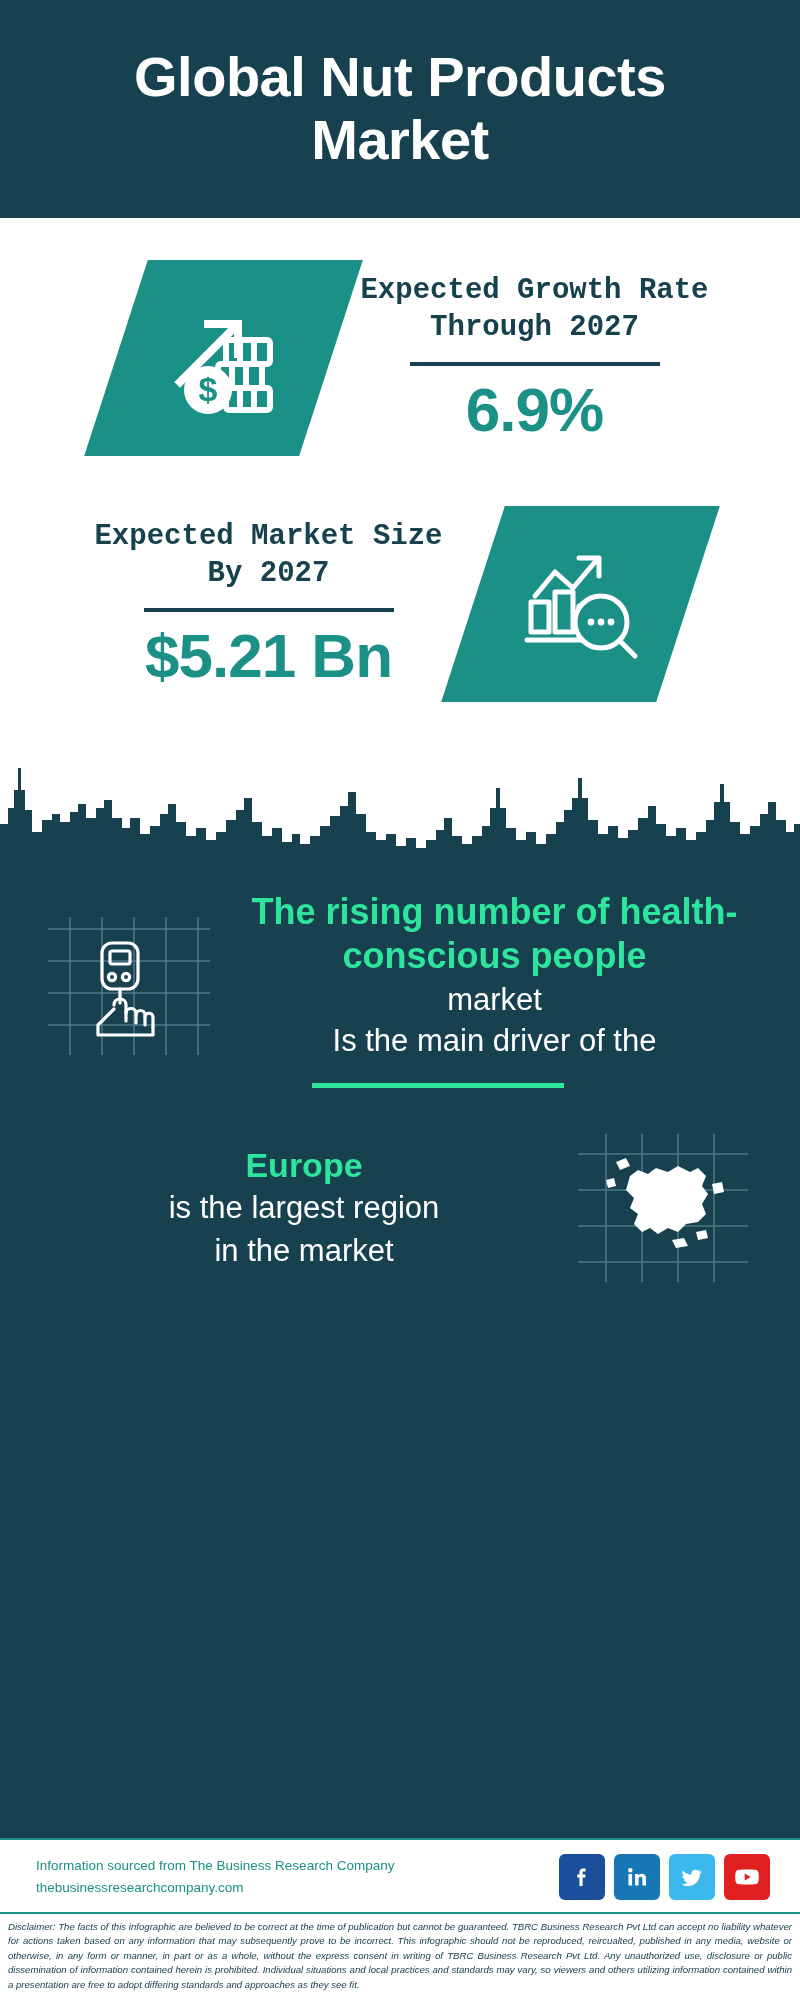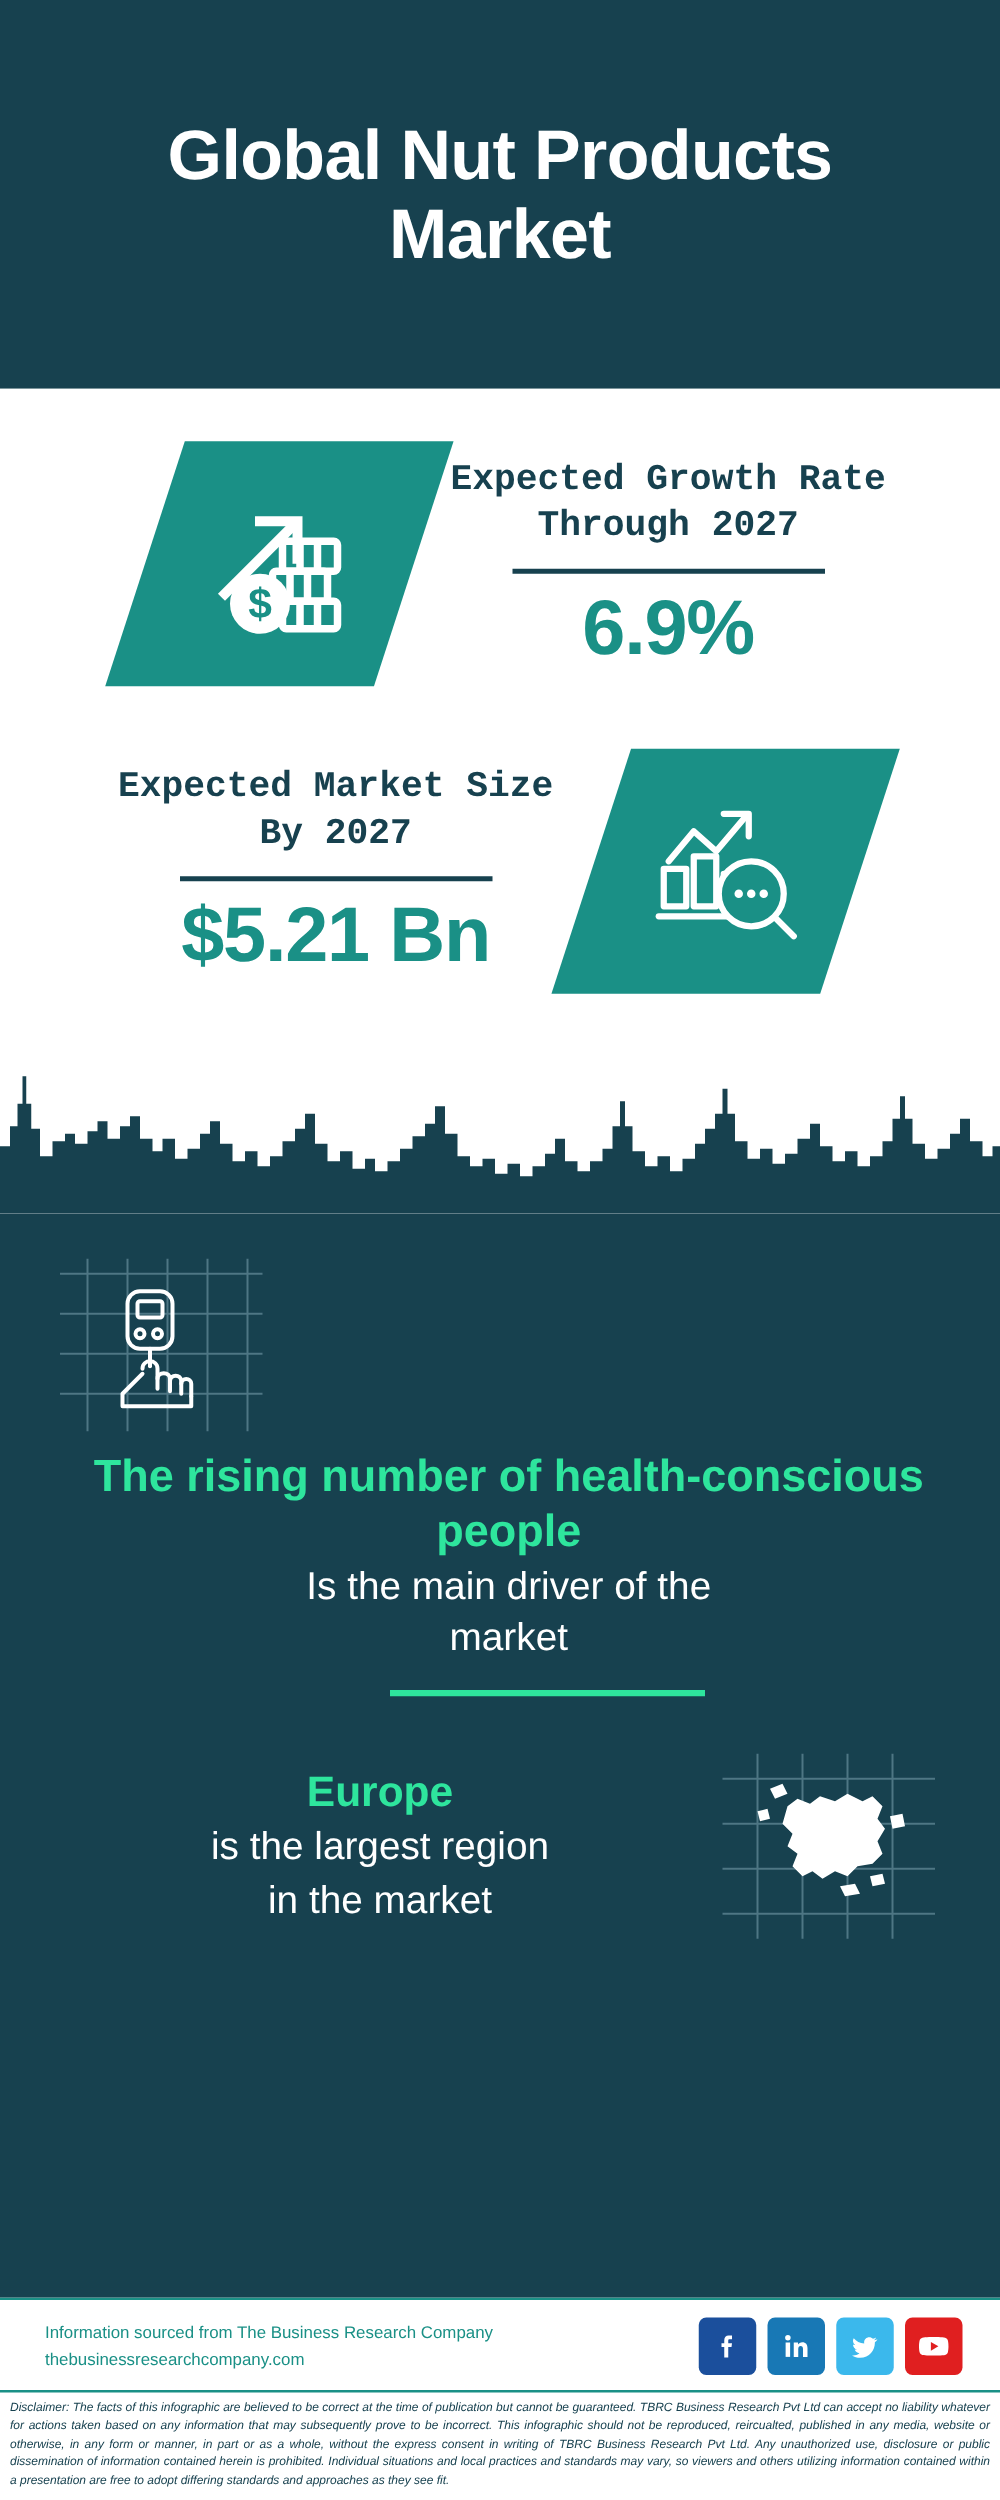--- a/index.html
+++ b/index.html
@@ -8,21 +8,21 @@
     background:#ffffff;
     font-family:"Liberation Sans", sans-serif;
     overflow:hidden;
     position:relative;
   }
   .page{width:800px;height:2000px;position:relative;display:flex;flex-direction:column;}
 
   
   .header{
     background:#17414F;
-    height:311px;
+    height:218px;
     display:flex;align-items:center;justify-content:center;
     flex:0 0 auto;
   }
   .header-title{
     color:#ffffff;
     font-size:56px;
     font-weight:bold;
     line-height:1.12;
     text-align:center;
     letter-spacing:-0.5px;
@@ -97,24 +97,23 @@
     display:block;
     width:800px;
     height:130px;
     margin-top:-130px;
     position:relative;
   }
   .dark-inner{position:relative;padding:0 0 0 0;margin-top:-4px;}
 
   .driver-block{
     display:flex;
-    align-items:flex-start;
+    align-items:center;
     justify-content:flex-start;
     padding:6px 30px 0 40px;
-    flex-direction:column;
   }
   .grid-icon{
     flex:0 0 auto;
     width:175px;height:150px;
     margin-top:26px;
   }
   .driver-text{
     flex:1 1 auto;
     text-align:center;
     padding-left:4px;
@@ -301,22 +300,22 @@
               <path d="M74 96 C74 88, 86 88, 86 96 L86 112"></path>
               <path d="M86 104 C86 98, 96 98, 96 104 L96 114"></path>
               <path d="M96 106 C96 100, 105 100, 105 106 L105 116"></path>
               <path d="M105 108 C105 103, 113 103, 113 108 L113 118"></path>
               <path d="M74 100 L58 116 L58 126 L74 126 L113 126 L113 118"></path>
             </g>
           </svg>
         </div>
         <div class="driver-text">
           <p class="driver-head">The rising number of health-conscious people</p>
+          <p class="driver-sub">market</p>
           <p class="driver-sub">Is the main driver of the</p>
-          <p class="driver-sub">market</p>
         </div>
       </div>
 
       <hr class="green-rule">
 
       <div class="region-block">
         <div class="region-text">
           <p class="region-head">Europe</p>
           <p class="region-sub">is the largest region</p>
           <p class="region-sub">in the market</p>

